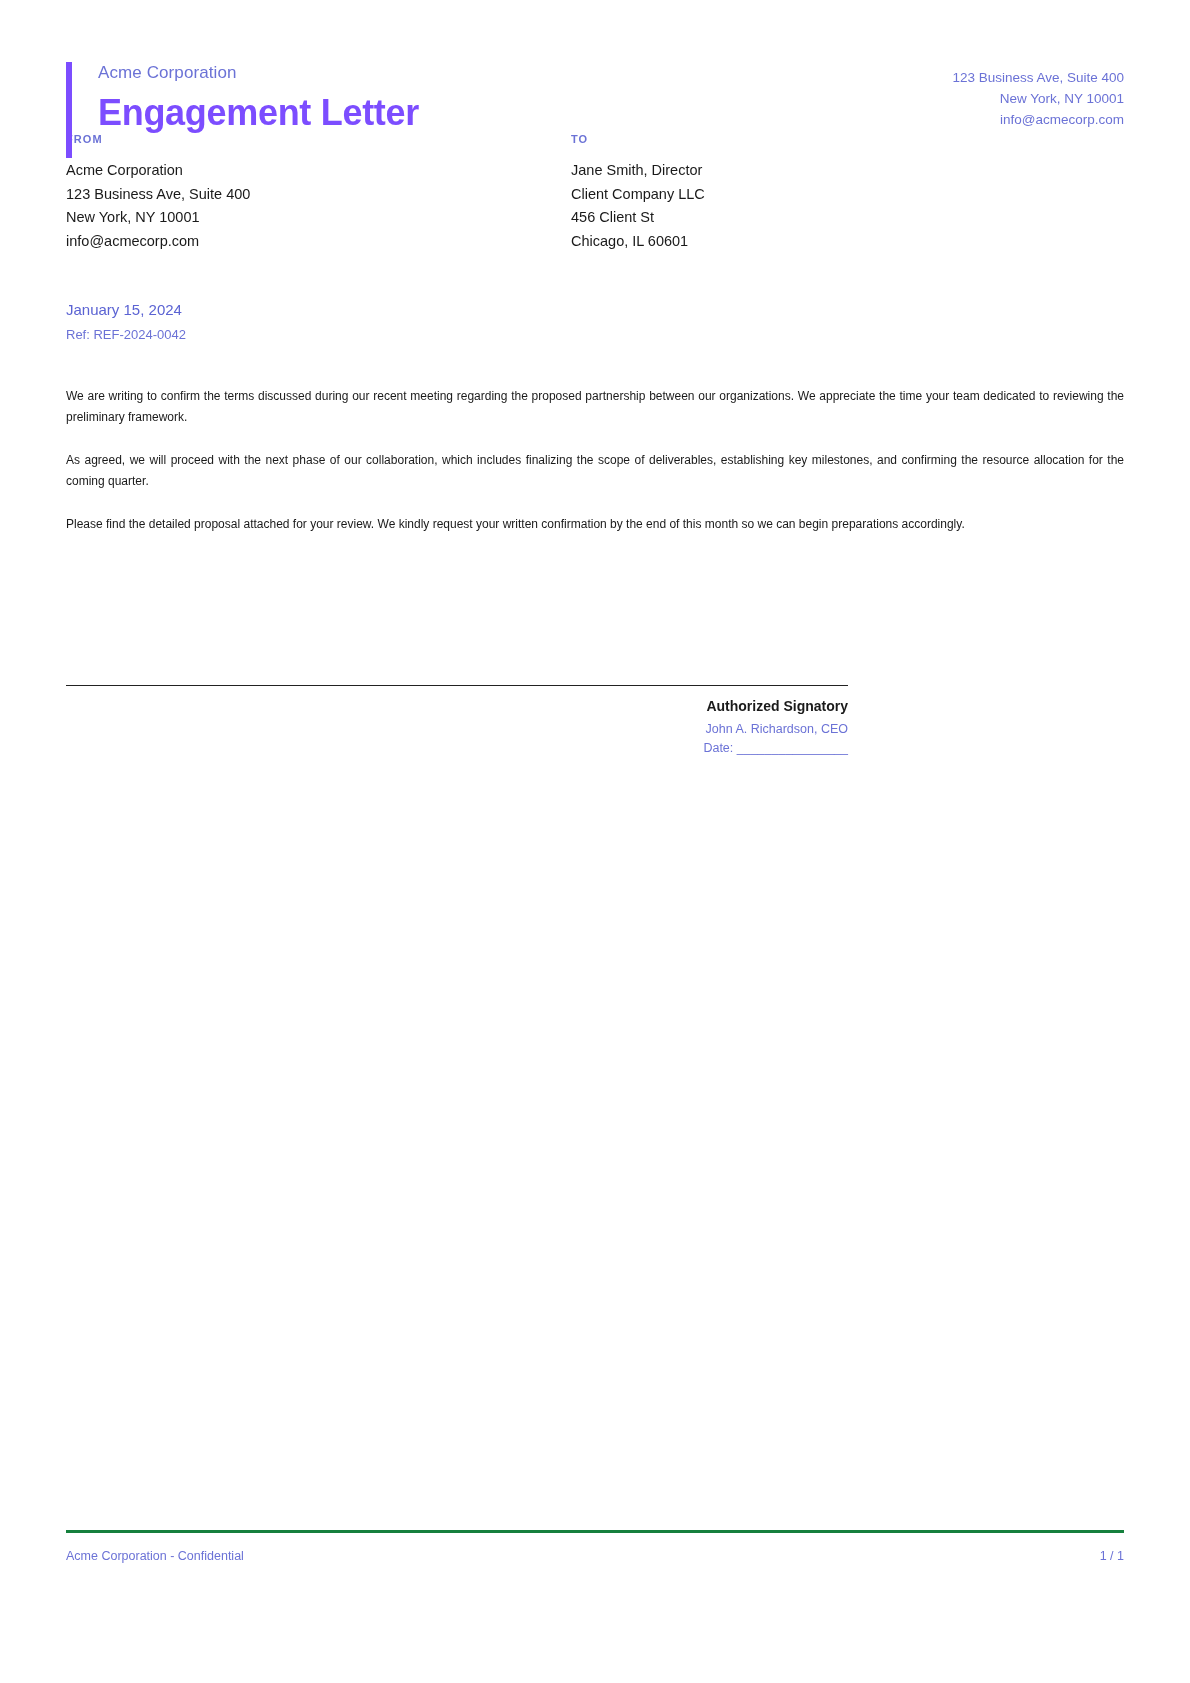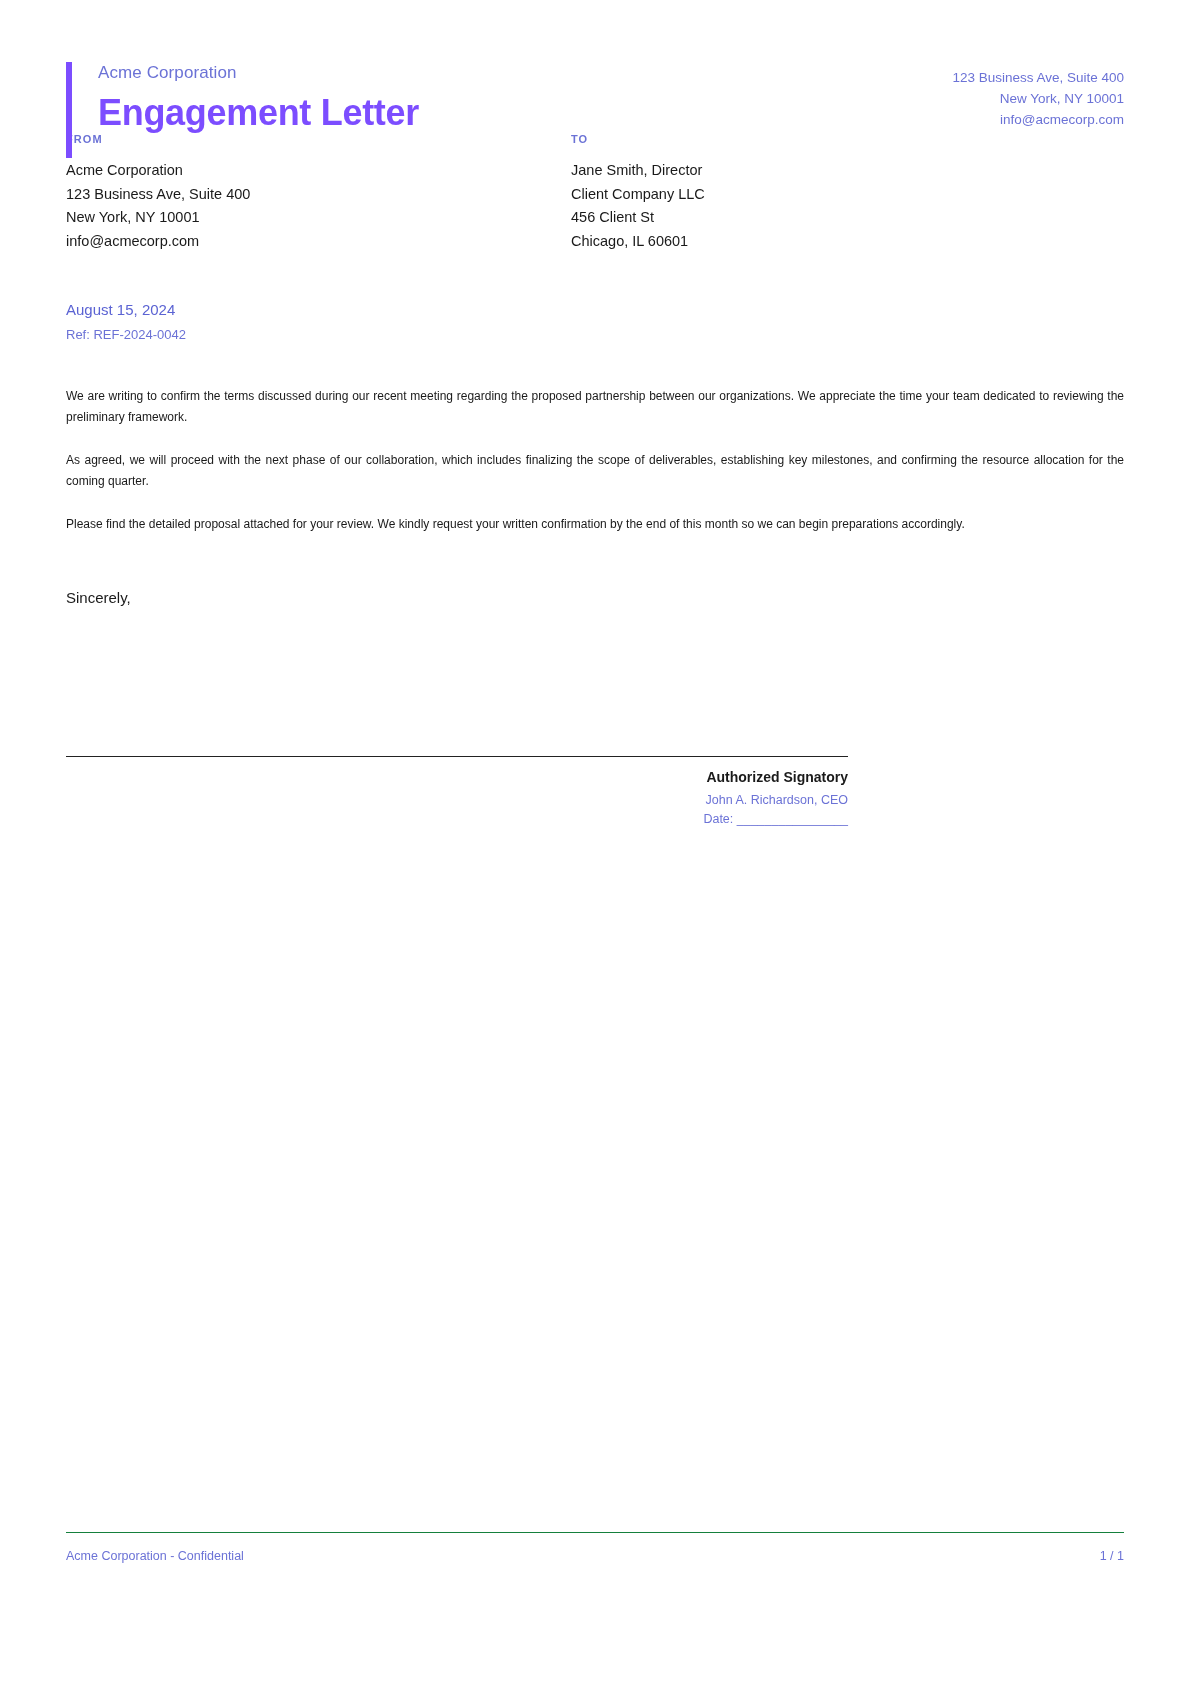--- a/index.html
+++ b/index.html
@@ -144,21 +144,21 @@
     color: #6b72d6;
     line-height: 1.55;
   }
 
   
   .footer {
     position: absolute;
     left: 66px;
     right: 66px;
     bottom: 120px;
-    border-top: 1px solid #15803d;
+    border-top: 3px solid #15803d;
     padding-top: 16px;
     display: flex;
     justify-content: space-between;
     font-size: 12.5px;
     color: #6b72d6;
   }
 </style>
 </head>
 <body>
 
@@ -188,32 +188,31 @@
     <div class="addr-col">
       <div class="addr-label">TO</div>
       <div class="addr-line">Jane Smith, Director</div>
       <div class="addr-line">Client Company LLC</div>
       <div class="addr-line">456 Client St</div>
       <div class="addr-line">Chicago, IL 60601</div>
     </div>
   </div>
 
   <div class="meta">
-    <div class="meta-date">August 15, 2024</div>
+    <div class="meta-date">January 15, 2024</div>
     <div class="meta-ref">Ref: REF-2024-0042</div>
   </div>
 
 
   <div class="body-text">
     <p class="para">We are writing to confirm the terms discussed during our recent meeting regarding the proposed partnership between our organizations. We appreciate the time your team dedicated to reviewing the preliminary framework.</p>
     <p class="para">As agreed, we will proceed with the next phase of our collaboration, which includes finalizing the scope of deliverables, establishing key milestones, and confirming the resource allocation for the coming quarter.</p>
     <p class="para">Please find the detailed proposal attached for your review. We kindly request your written confirmation by the end of this month so we can begin preparations accordingly.</p>
   </div>
 
-  <div class="closing">Sincerely,</div>
 
   <div class="signature">
     <div class="sig-line"></div>
     <div class="sig-title">Authorized Signatory</div>
     <div class="sig-name">John A. Richardson, CEO</div>
     <div class="sig-date">Date: ________________</div>
   </div>
 
   <div class="footer">
     <div>Acme Corporation - Confidential</div>

